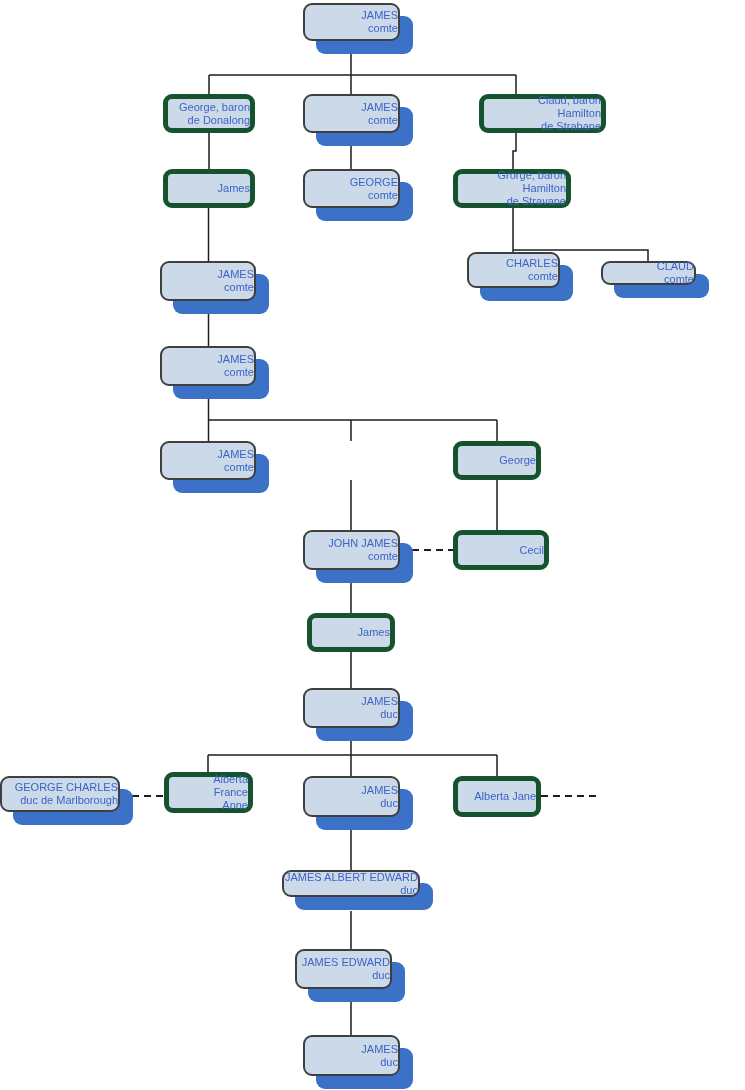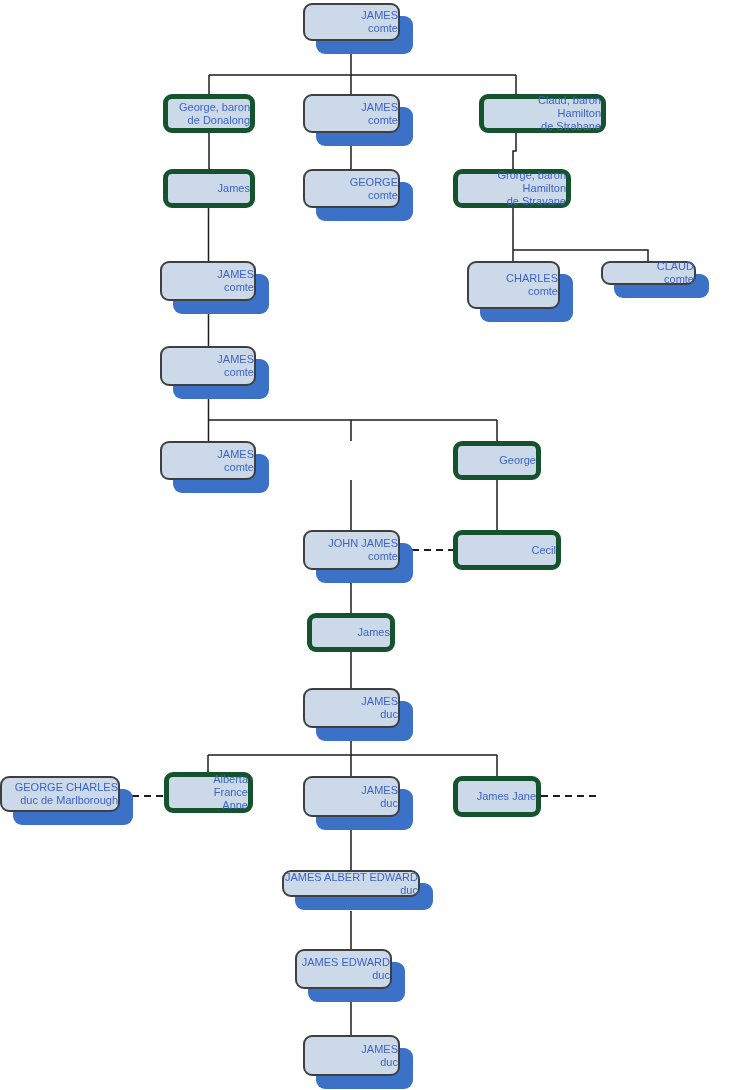--- a/index.html
+++ b/index.html
@@ -96,21 +96,21 @@
   <div class="node minor" style="left:453px;top:169px;width:118px;height:39px">
     <span>Grorge, baron Hamilton</span>
     <span>de Stravane</span>
   </div>
 
   <div class="node major" style="left:160px;top:261px;width:96px;height:40px">
     <span>JAMES</span>
     <span>comte</span>
   </div>
 
-  <div class="node major" style="left:467px;top:261px;width:93px;height:48px">
+  <div class="node major" style="left:467px;top:252px;width:93px;height:36px">
     <span>CHARLES</span>
     <span>comte</span>
   </div>
 
   <div class="node major" style="left:601px;top:261px;width:95px;height:24px">
     <span>CLAUD</span>
     <span>comte</span>
   </div>
 
   <div class="node major" style="left:160px;top:346px;width:96px;height:40px">
@@ -127,21 +127,21 @@
   <div class="node minor" style="left:453px;top:441px;width:88px;height:39px">
     <span>George</span>
     <span></span>
   </div>
 
   <div class="node major" style="left:303px;top:530px;width:97px;height:40px">
     <span>JOHN JAMES</span>
     <span>comte</span>
   </div>
 
-  <div class="node minor" style="left:453px;top:530px;width:108px;height:40px">
+  <div class="node minor" style="left:453px;top:530px;width:96px;height:40px">
     <span>Cecil</span>
     <span></span>
   </div>
 
   <div class="node minor" style="left:307px;top:613px;width:88px;height:39px">
     <span>James</span>
     <span></span>
   </div>
 
   <div class="node major" style="left:303px;top:688px;width:97px;height:40px">
@@ -158,21 +158,21 @@
     <span>Alberta France</span>
     <span>Anne</span>
   </div>
 
   <div class="node major" style="left:303px;top:776px;width:97px;height:41px">
     <span>JAMES</span>
     <span>duc</span>
   </div>
 
   <div class="node minor" style="left:453px;top:776px;width:88px;height:41px">
-    <span>James Jane</span>
+    <span>Alberta Jane</span>
     <span></span>
   </div>
 
 
   <div class="node major" style="left:282px;top:870px;width:138px;height:27px">
     <span>JAMES ALBERT EDWARD</span>
     <span>duc</span>
   </div>
 
   <div class="node major" style="left:295px;top:949px;width:97px;height:40px">

